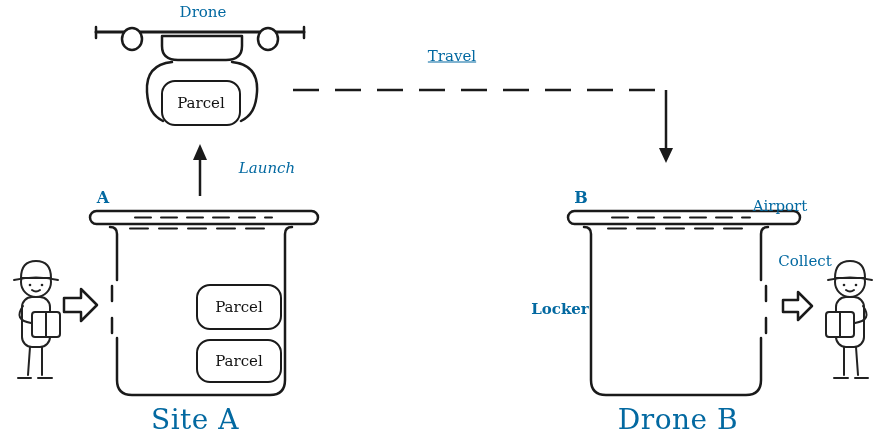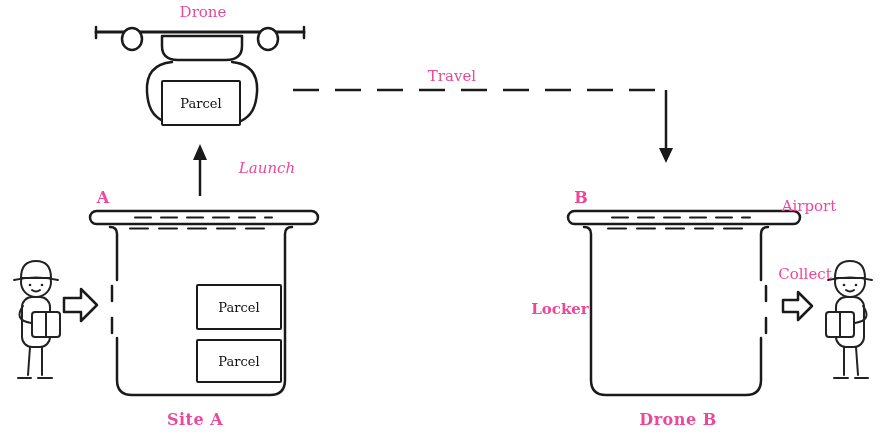--- a/index.html
+++ b/index.html
@@ -12,34 +12,34 @@
     color: #111111;
     overflow: hidden;
   }
   .stage svg { position: absolute; left: 0; top: 0; }
   .lbl {
     position: absolute;
     transform: translate(-50%, -50%);
     font-size: 15px;
     line-height: 1;
     white-space: nowrap;
-    color: #ec4899;
+    color: #0369a1;
   }
   .lbl.bold { font-weight: 700; font-size: 16px; }
-  .lbl.caption { font-weight: 700; font-size: 16px; letter-spacing: 0.5px; }
+  .lbl.caption { font-weight: 400; font-size: 28px; letter-spacing: 0.5px; }
   .parcel {
     position: absolute;
     box-sizing: border-box;
     border: 2.5px solid #1a1a1a;
-    border-radius: 2px;
+    border-radius: 14px;
     background: #ffffff;
     display: flex;
     align-items: center;
     justify-content: center;
-    font-size: 13px;
+    font-size: 15px;
     text-align: right;
   }
 </style>
 </head>
 <body>
 
 <div class="stage">
 
   <svg width="884" height="440" viewBox="0 0 884 440">
     <defs>
@@ -116,25 +116,25 @@
     <span>Parcel</span>
   </div>
   <div class="parcel" style="left:196px; top:284px; width:86px; height:46px;">
     <span>Parcel</span>
   </div>
   <div class="parcel" style="left:196px; top:339px; width:86px; height:44px;">
     <span>Parcel</span>
   </div>
 
   <span class="lbl" style="left:203px; top:12px;">Drone</span>
-  <span class="lbl" style="left:452px; top:76px;">Travel</span>
+  <span class="lbl" style="left:452px; top:56px;text-decoration:underline;">Travel</span>
   <span class="lbl" style="left:267px; top:168px;font-style:italic;">Launch</span>
 
   <span class="lbl bold" style="left:103px; top:198px;">A</span>
   <span class="lbl bold" style="left:581px; top:198px;">B</span>
 
-  <span class="lbl" style="left:809px; top:206px;">Airport</span>
+  <span class="lbl" style="left:780px; top:206px;">Airport</span>
   <span class="lbl" style="left:560px; top:309px;font-weight:bold;">Locker</span>
-  <span class="lbl" style="left:805px; top:274px;">Collect</span>
+  <span class="lbl" style="left:805px; top:261px;">Collect</span>
 
   <span class="lbl caption" style="left:195px; top:420px;">Site A</span>
   <span class="lbl caption" style="left:678px; top:420px;">Drone B</span>
 </div>
 
 </body></html>

